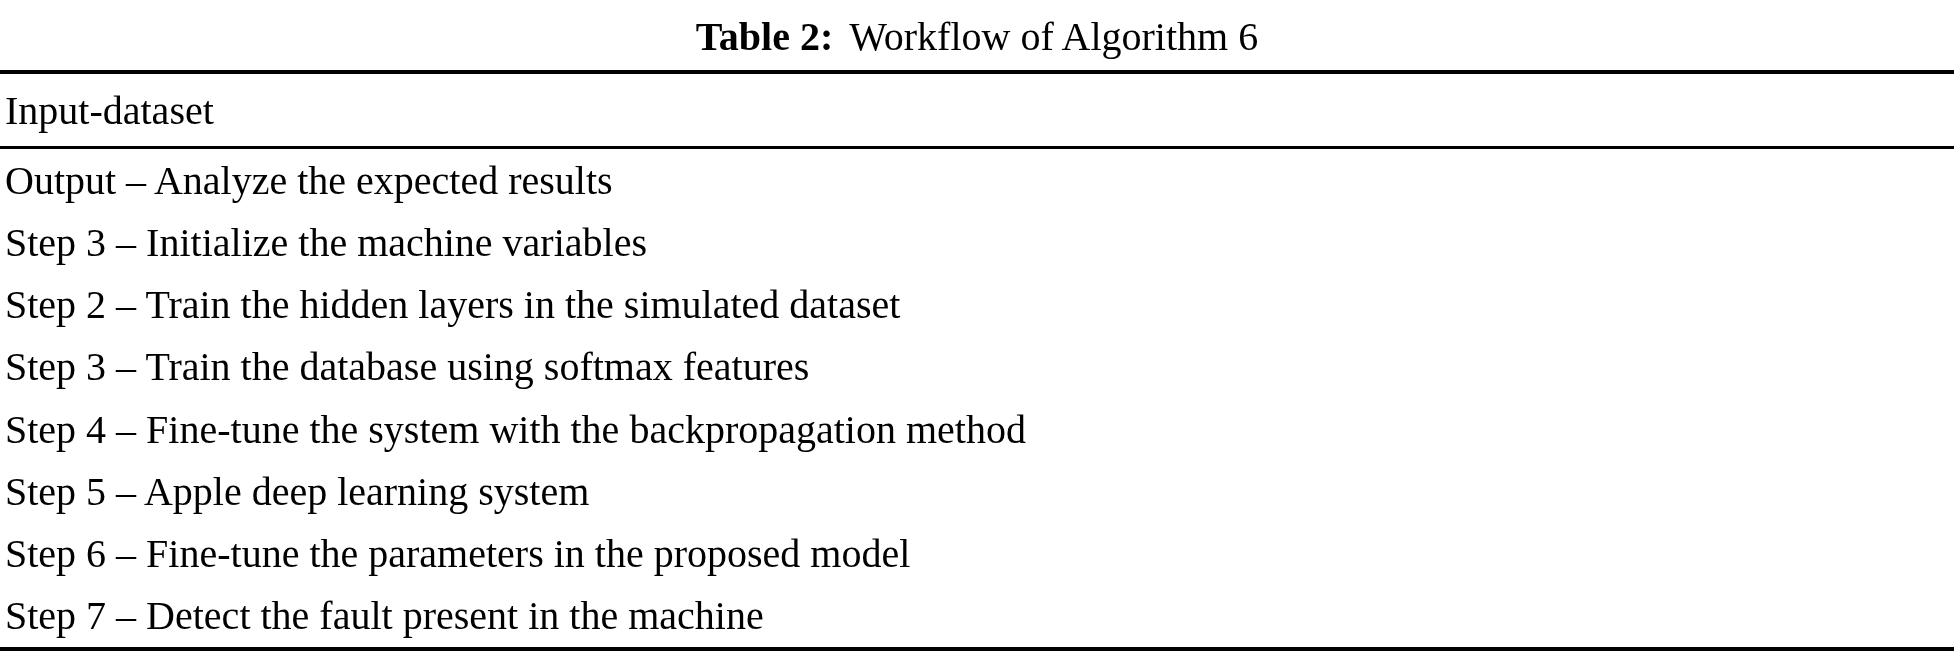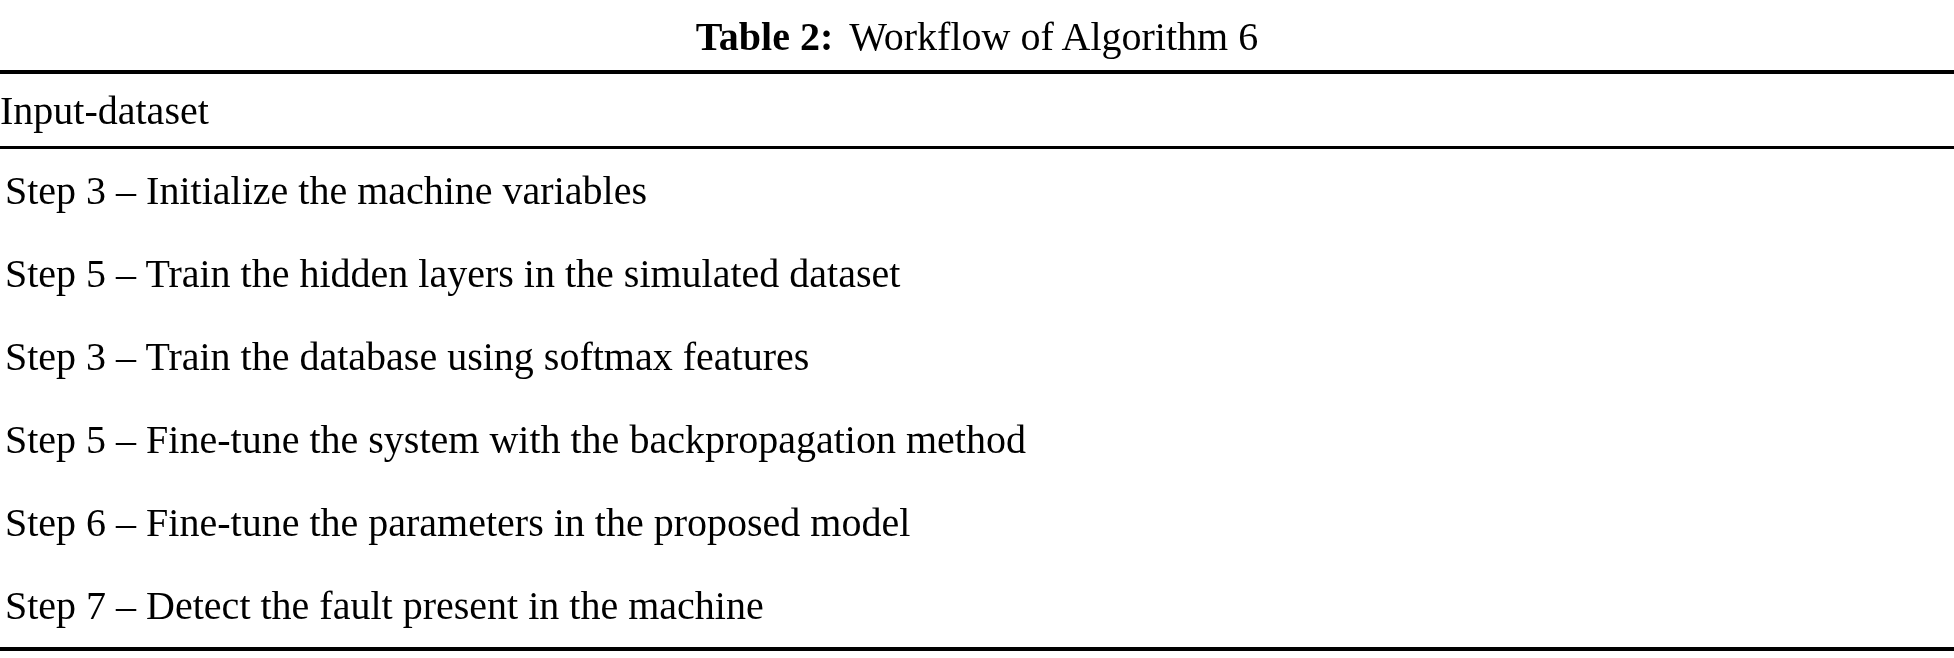--- a/index.html
+++ b/index.html
@@ -35,20 +35,21 @@
     background: #000000;
     border: none;
     margin: 0;
   }
   .rule-thick { height: 4px; }
   .rule-thin  { height: 3px; }
   .header-row {
     height: 72px;
     display: flex;
     align-items: center;
+    padding-left: 5px;
     box-sizing: border-box;
   }
   .tbody {
     height: 498px;
     display: flex;
     flex-direction: column;
   }
   .row {
     flex: 1 1 0;
     display: flex;
@@ -71,37 +72,43 @@
   <div class="rule rule-thick"></div>
 
   <div class="header-row">
     <span>Input-dataset</span>
   </div>
 
   <div class="rule rule-thin"></div>
 
   <div class="tbody">
 
+      <div class="row">
+        <span>Output – Analyze the expected results</span>
+      </div>
 
       <div class="row">
         <span>Step 3 – Initialize the machine variables</span>
       </div>
 
       <div class="row">
-        <span>Step 5 – Train the hidden layers in the simulated dataset</span>
+        <span>Step 2 – Train the hidden layers in the simulated dataset</span>
       </div>
 
       <div class="row">
         <span>Step 3 – Train the database using softmax features</span>
       </div>
 
       <div class="row">
-        <span>Step 5 – Fine-tune the system with the backpropagation method</span>
+        <span>Step 4 – Fine-tune the system with the backpropagation method</span>
       </div>
 
+      <div class="row">
+        <span>Step 5 – Apple deep learning system</span>
+      </div>
 
       <div class="row">
         <span>Step 6 – Fine-tune the parameters in the proposed model</span>
       </div>
 
       <div class="row">
         <span>Step 7 – Detect the fault present in the machine</span>
       </div>
     </div>
 

